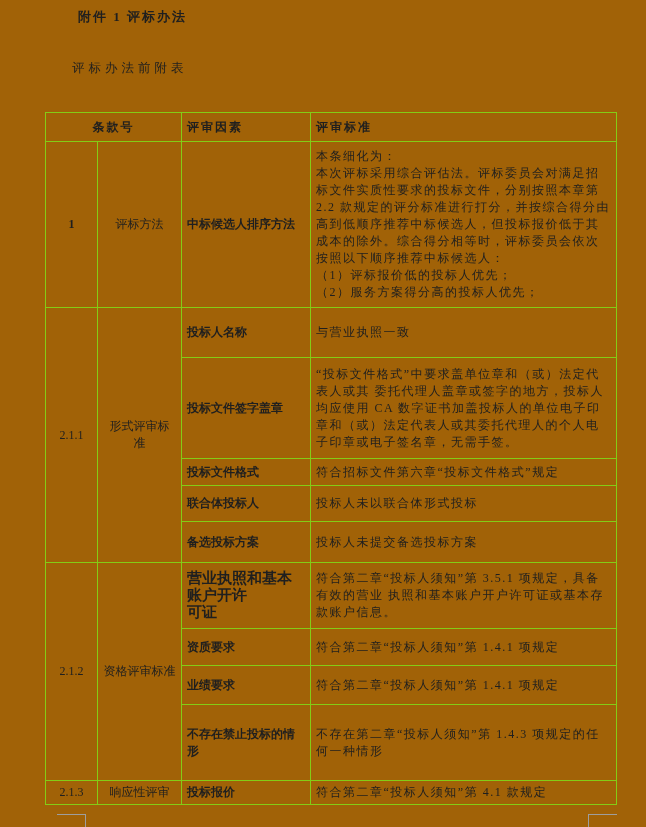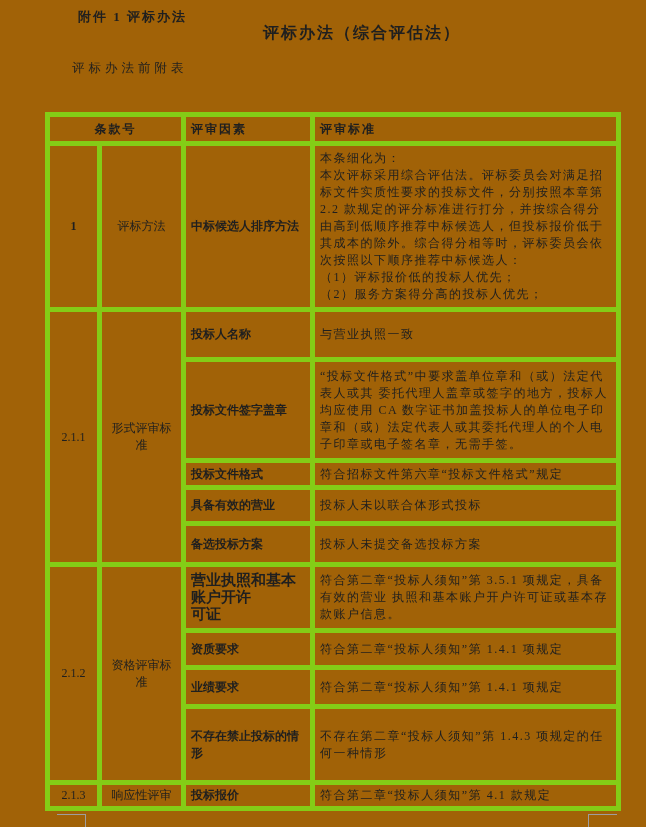--- a/index.html
+++ b/index.html
@@ -31,21 +31,21 @@
     white-space: nowrap;
   }
 
   table.eval {
     position: absolute; left: 45px; top: 112px;
     width: 571px;
     border-collapse: collapse;
     table-layout: fixed;
   }
   .eval td {
-    border: 5px solid #84cc16;
+    border: 1px solid #84cc16;
     font-size: 12px;
     line-height: 17px;
     padding: 2px 5px;
     vertical-align: middle;
     word-break: break-all;
     white-space: pre-line;
   }
   .col-clause   { width: 52px; }
   .col-category { width: 84px; }
   .col-factor   { width: 129px; }
@@ -77,21 +77,20 @@
   .boundary-mark { position: absolute; width: 29px; height: 13px; }
   .boundary-mark.left  { left: 57px;  top: 814px; border-top: 1px solid #9e9e9e; border-right: 1px solid #9e9e9e; }
   .boundary-mark.right { left: 588px; top: 814px; border-top: 1px solid #9e9e9e; border-left: 1px solid #9e9e9e; }
 </style>
 </head>
 <body>
 
 <div class="page">
 
   <div class="attachment-heading">附件 1  评标办法</div>
-  <div class="doc-title">评标办法（综合评估法）</div>
   <div class="pre-table-label">评标办法前附表</div>
 
   <table class="eval">
     <colgroup>
       <col class="col-clause">
       <col class="col-category">
       <col class="col-factor">
       <col class="col-standard">
     </colgroup>
     <tbody>
@@ -120,21 +119,21 @@
       </tr>
       <tr class="r-211b">
         <td class="c3">投标文件签字盖章</td>
         <td class="c4">“投标文件格式”中要求盖单位章和（或）法定代表人或其 委托代理人盖章或签字的地方，投标人均应使用 CA 数字证书加盖投标人的单位电子印章和（或）法定代表人或其委托代理人的个人电子印章或电子签名章，无需手签。</td>
       </tr>
       <tr class="r-211c">
         <td class="c3">投标文件格式</td>
         <td class="c4">符合招标文件第六章“投标文件格式”规定</td>
       </tr>
       <tr class="r-211d">
-        <td class="c3">具备有效的营业</td>
+        <td class="c3">联合体投标人</td>
         <td class="c4">投标人未以联合体形式投标</td>
       </tr>
       <tr class="r-211e">
         <td class="c3">备选投标方案</td>
         <td class="c4">投标人未提交备选投标方案</td>
       </tr>
 
       <tr class="r-212a">
         <td class="c1" rowspan="4">2.1.2</td>
         <td class="c2" rowspan="4">资格评审标准</td>

